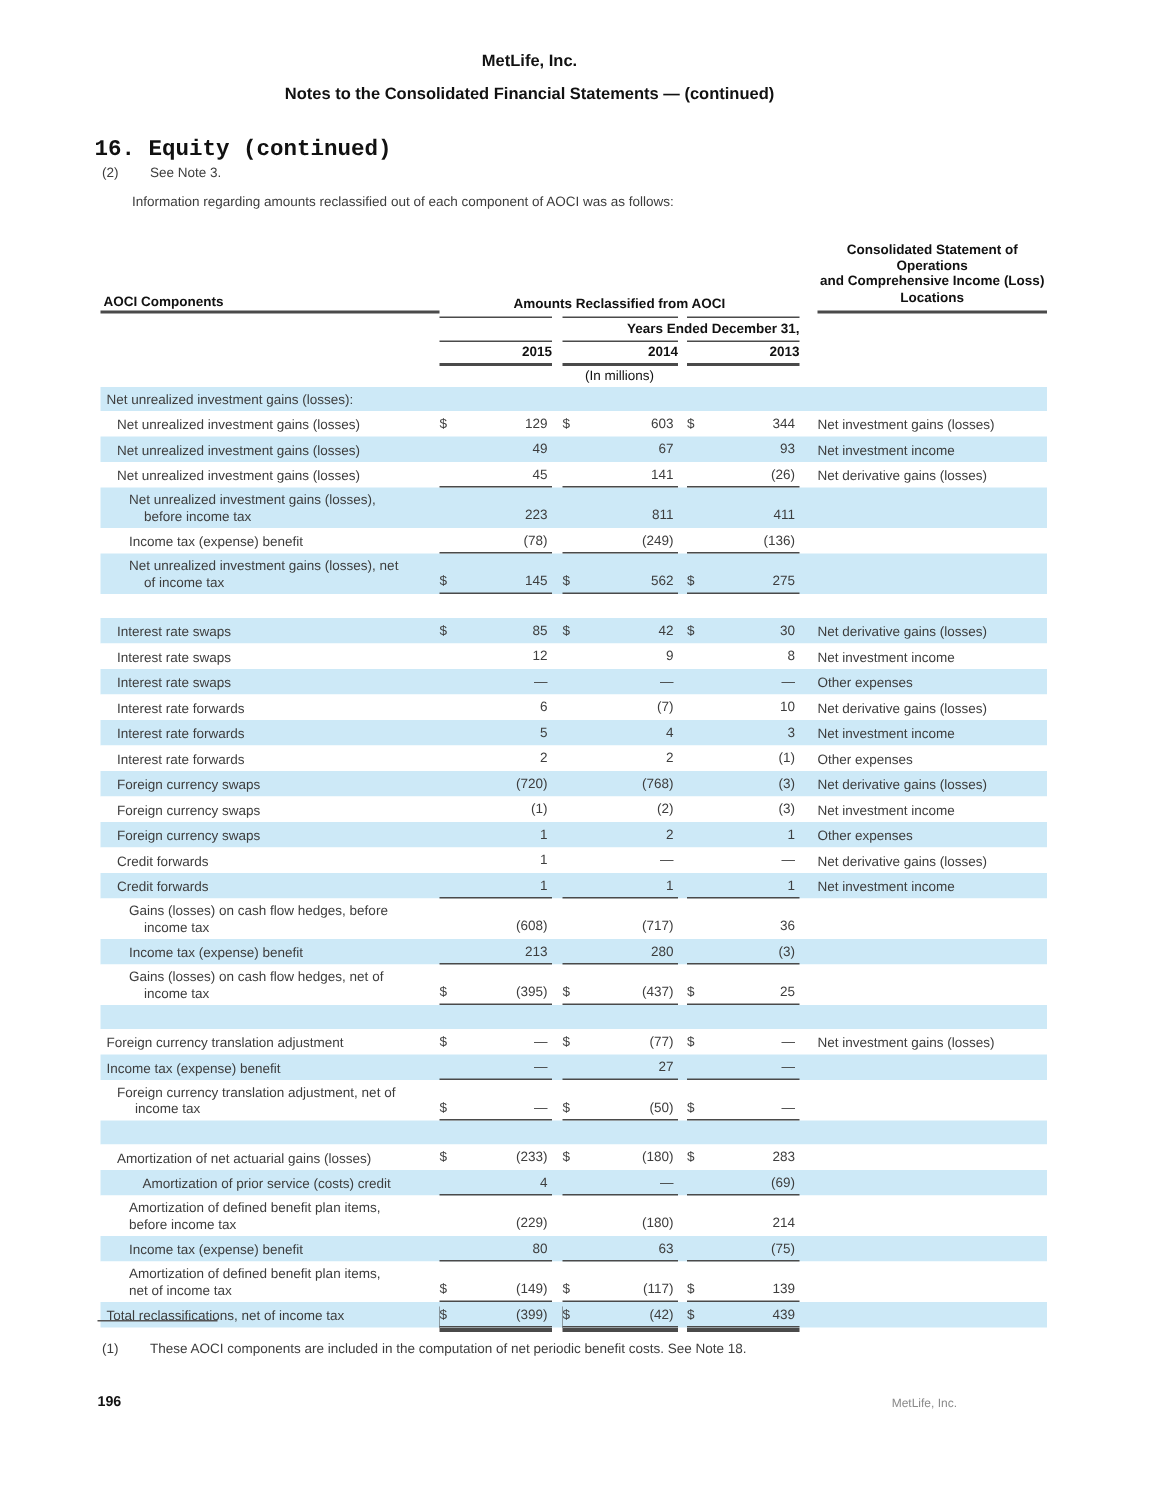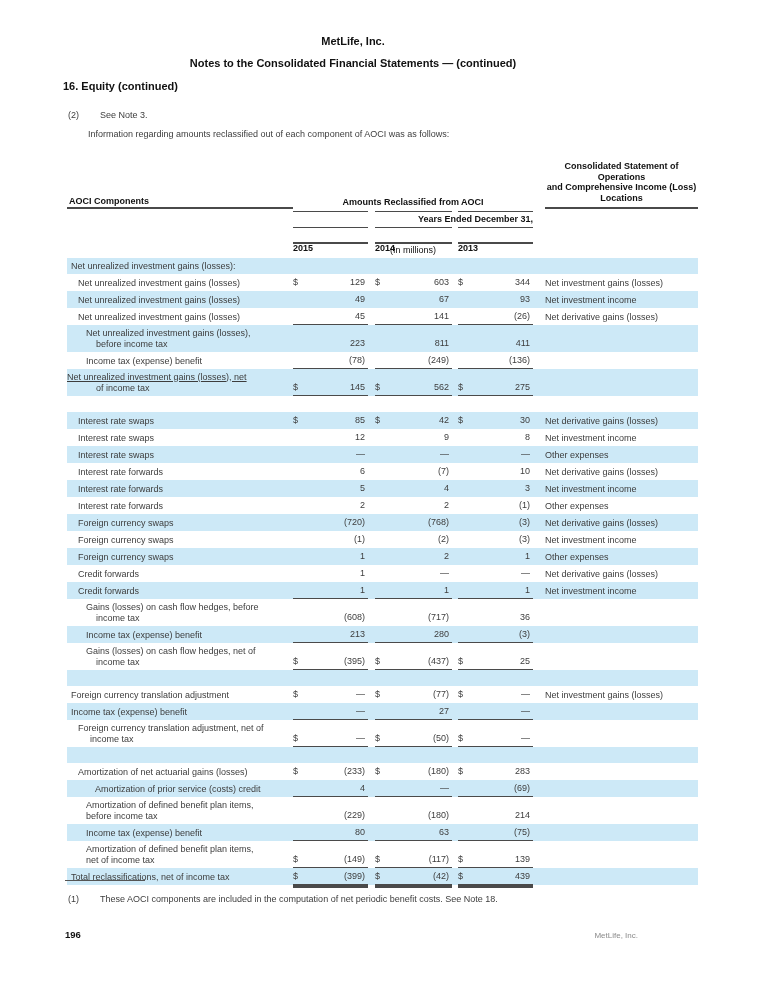--- a/index.html
+++ b/index.html
@@ -5,31 +5,31 @@
   :root{ --stripe:#cde9f7; --rule:#4a4a4a; --txt:#3d3d3d; --hd:#111; }
   *{margin:0;padding:0;box-sizing:border-box;}
   html,body{background:#fff;}
   .page{position:relative;width:706px;height:993px;background:#fff;overflow:hidden;
         font-family:"Liberation Sans", sans-serif;color:var(--txt);}
   
   .title{position:absolute;top:35px;left:0;right:0;text-align:center;
          font-size:11px;font-weight:bold;color:var(--hd);}
   .subtitle{position:absolute;top:57px;left:0;right:0;text-align:center;
             font-size:11px;font-weight:bold;color:var(--hd);}
-  .sectionhead{position:absolute;top:80px;left:63px;font-size:11px;font-weight:bold;color:var(--hd);}
+  .sectionhead{position:absolute;top:91px;left:63px;font-size:15px;font-weight:bold;color:var(--hd);font-family:Liberation Mono, monospace;}
   .noteref{position:absolute;top:110px;left:68px;font-size:9px;}
   .noteref .marker{display:inline-block;width:32px;}
   .intro{position:absolute;top:129px;left:88px;font-size:9px;}
   
   .tbl{position:absolute;top:160px;left:67px;width:631px;font-size:9px;line-height:11px;}
   .thead{position:relative;height:98px;}
   .th-aoci{position:absolute;left:2px;top:36px;font-weight:bold;color:var(--hd);}
   .th-amounts{position:absolute;left:226px;width:240px;top:37px;text-align:center;font-weight:bold;color:var(--hd);}
   .th-yearsended{position:absolute;left:226px;width:240px;top:53.5px;text-align:right;font-weight:bold;color:var(--hd);}
-  .th-year{position:absolute;top:83px;text-align:left;font-weight:bold;color:var(--hd);}
+  .th-year{position:absolute;top:69px;text-align:right;font-weight:bold;color:var(--hd);}
   .th-inmm{position:absolute;left:226px;width:240px;top:85px;text-align:center;font-weight:normal;color:var(--hd);}
   .th-loc{position:absolute;left:478px;width:153px;top:1px;text-align:center;font-weight:bold;
           color:var(--hd);white-space:pre-line;line-height:10.5px;}
   .rule{position:absolute;height:1.5px;background:var(--rule);}
   .r-label{left:0;top:47px;width:226px;}
   .r-loc{left:478px;top:47px;width:153px;}
   .sA{top:50.5px}.sB{top:66.5px}.sC{top:82px}
   .c1{left:226px;width:75px}.c2{left:308px;width:77px}.c3{left:391px;width:75px}
   
   .trow{display:grid;grid-template-columns:226px 75px 7px 77px 6px 75px 12px 153px;
@@ -177,21 +177,21 @@
           <div class="cell num n2">
             <div class="val">(249)</div>
           </div>
           <div class="cell num n3">
             <div class="val">(136)</div>
           </div>
           <div class="cell loc"></div>
         </div>
         <div class="trow bgb ub">
           <div class="cell lab">
-            <div class="l1" style=" text-decoration: underline;">Net unrealized investment gains (losses), net</div>
+            <div class="l1" style="padding-left: 19px;">Net unrealized investment gains (losses), net</div>
             <div class="l2" style="padding-left: 29px;">of income tax</div>
           </div>
           <div class="cell num n1">
             <div class="dol">$</div>
             <div class="val">145</div>
           </div>
           <div class="cell num n2">
             <div class="dol">$</div>
             <div class="val">562</div>
           </div>

